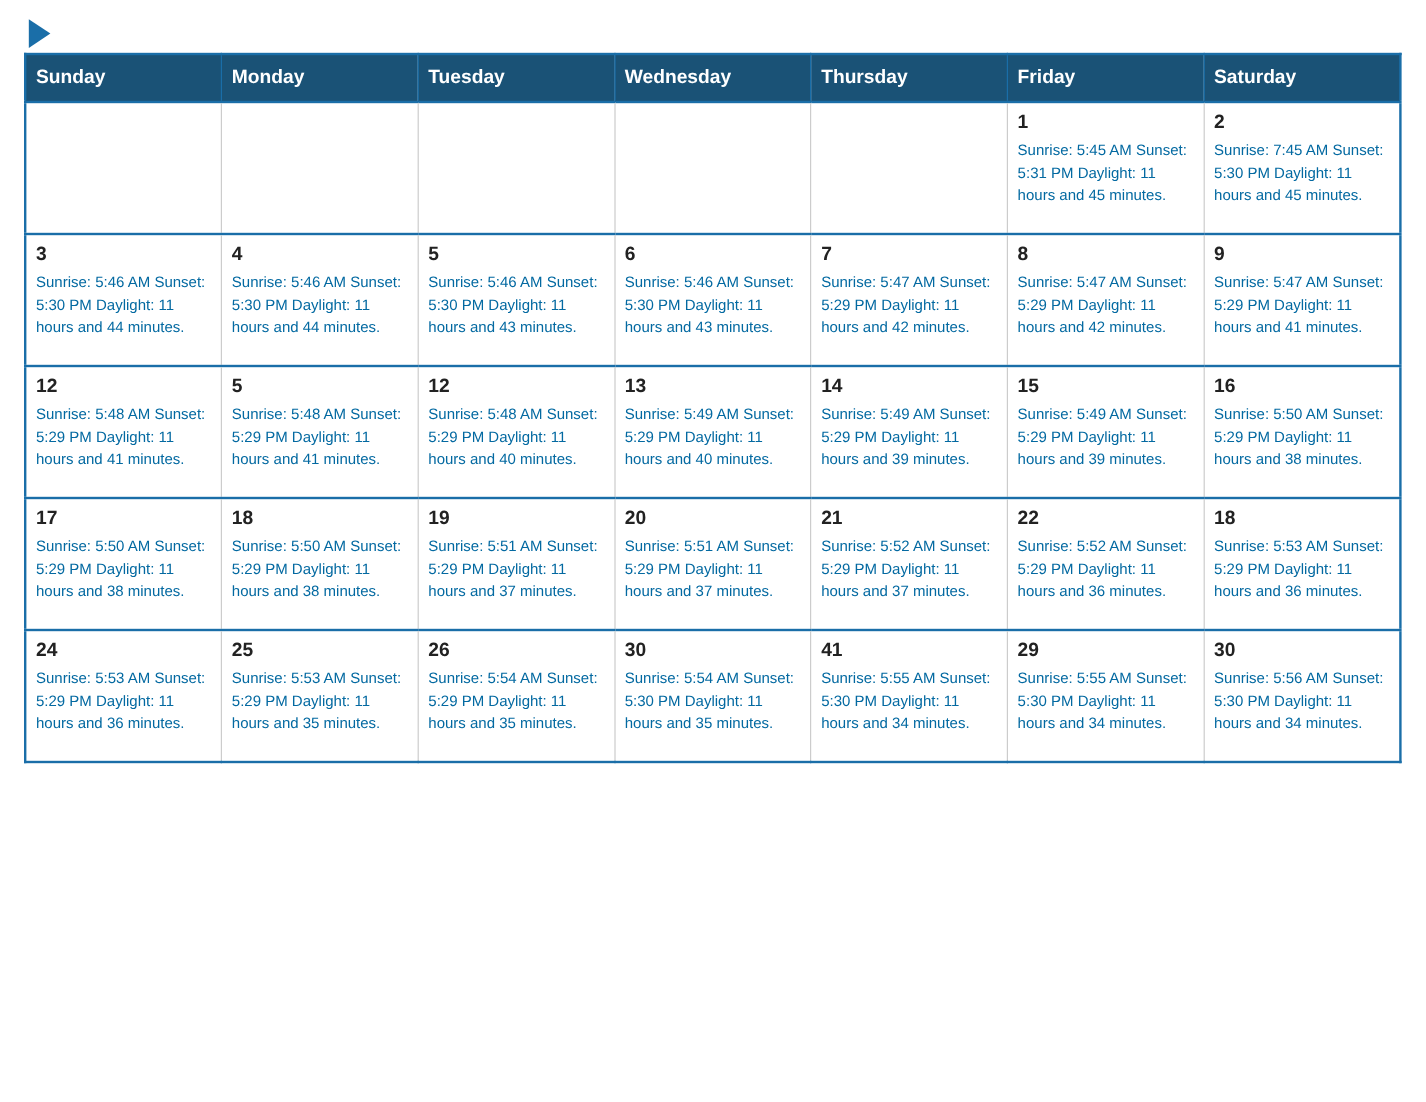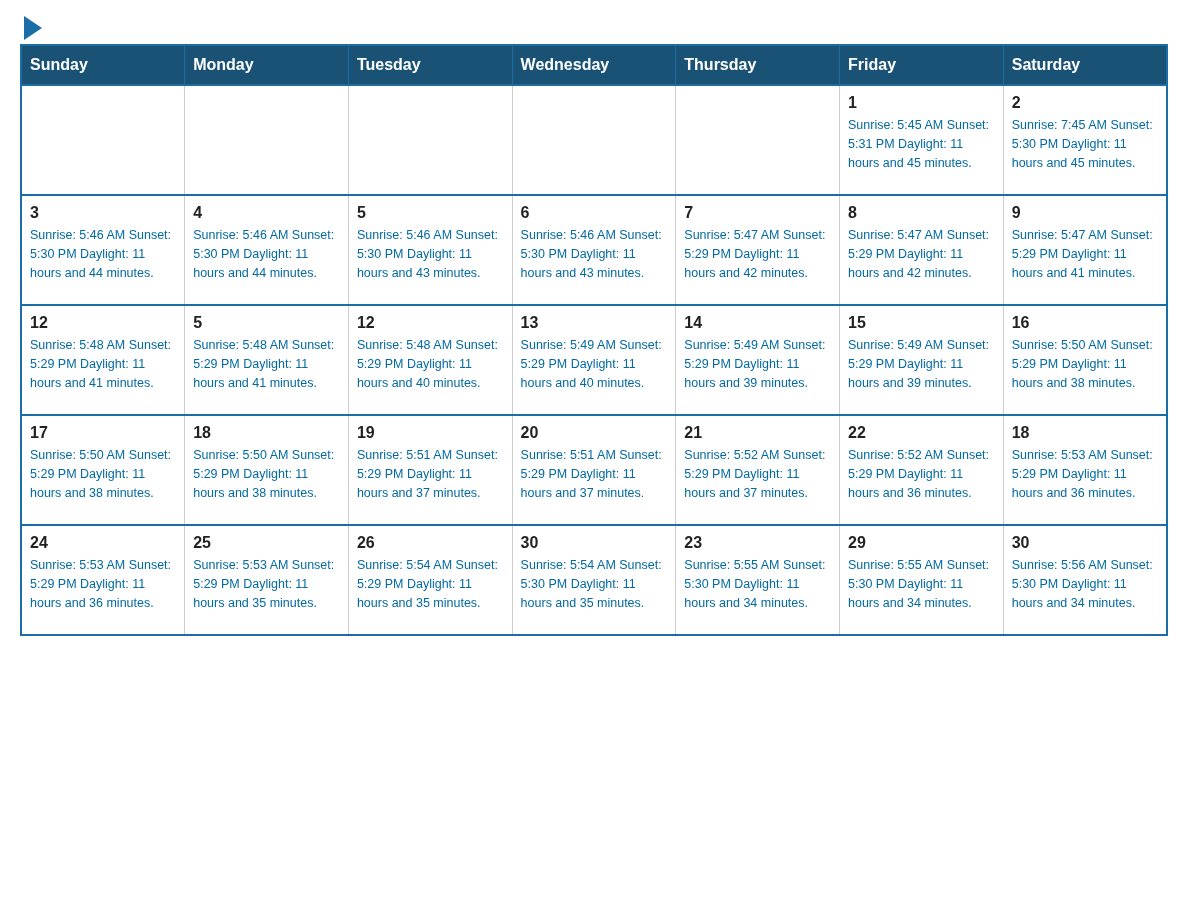--- a/index.html
+++ b/index.html
@@ -296,21 +296,21 @@
 Sunset: 5:29 PM
 Daylight: 11 hours and 35 minutes.</div>
         </td>
         <td>
           <div class="day-number">30</div>
           <div class="day-info">Sunrise: 5:54 AM
 Sunset: 5:30 PM
 Daylight: 11 hours and 35 minutes.</div>
         </td>
         <td>
-          <div class="day-number">23</div>
+          <div class="day-number">41</div>
           <div class="day-info">Sunrise: 5:55 AM
 Sunset: 5:30 PM
 Daylight: 11 hours and 34 minutes.</div>
         </td>
         <td>
           <div class="day-number">29</div>
           <div class="day-info">Sunrise: 5:55 AM
 Sunset: 5:30 PM
 Daylight: 11 hours and 34 minutes.</div>
         </td>

